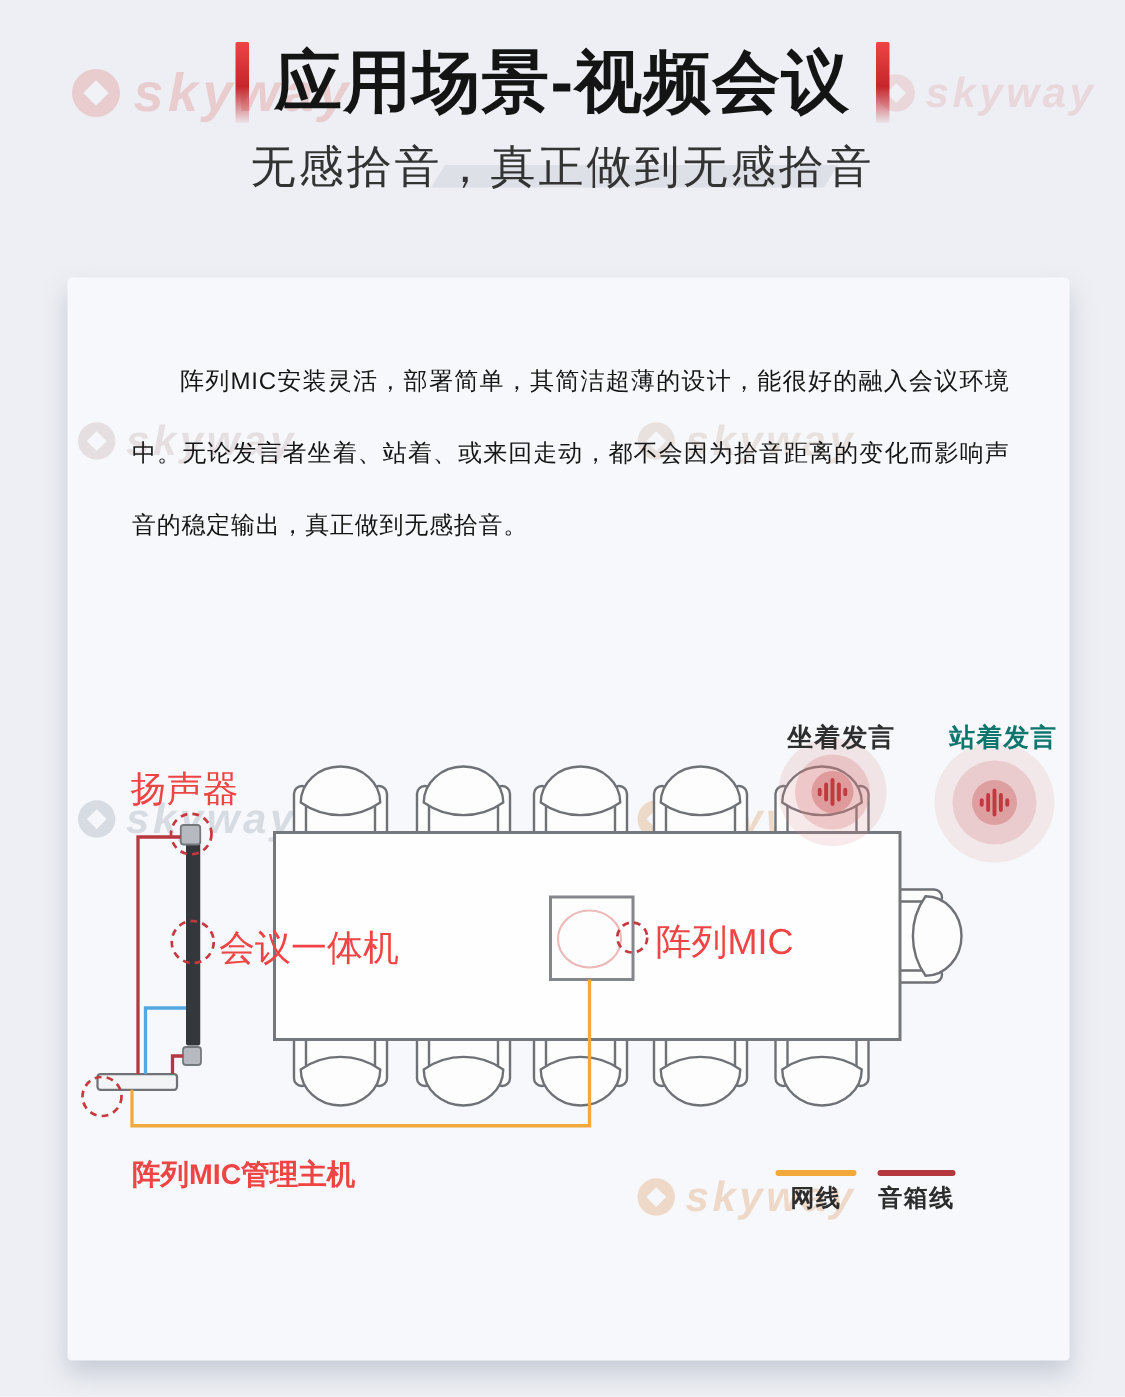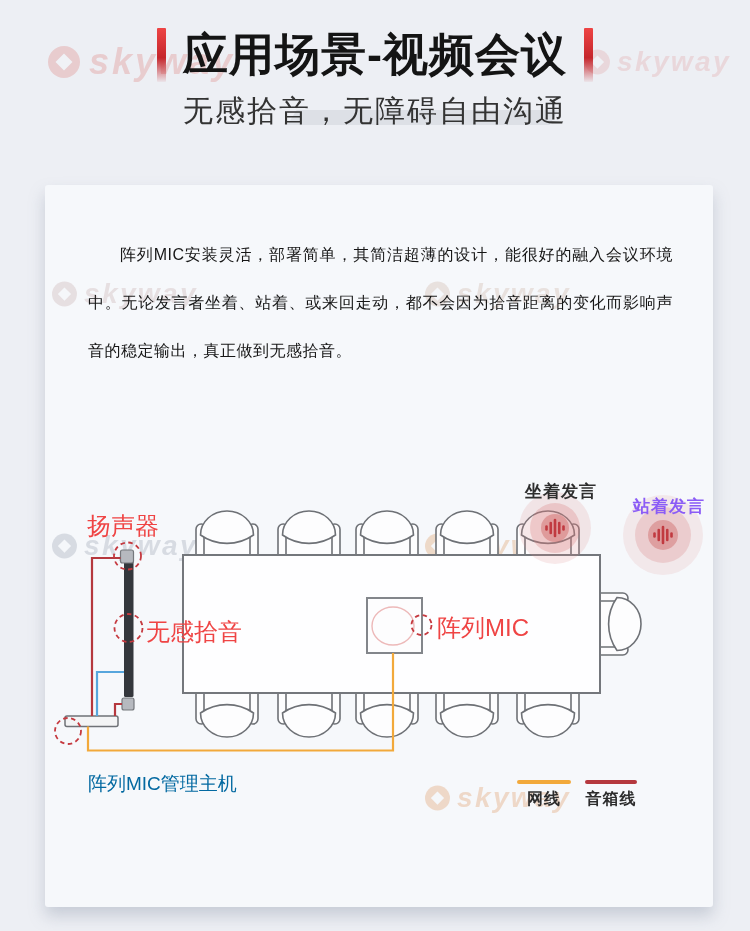--- a/index.html
+++ b/index.html
@@ -32,22 +32,22 @@
   .paragraph{position:relative;z-index:2;margin:46px 40px 0 43px;font-size:16px;line-height:48px;
     color:#161616;text-indent:2em;text-align:justify;letter-spacing:.5px;}
   
   .diagram{position:absolute;left:0;top:270px;width:668px;height:452px;z-index:2;}
   .diagram svg{position:absolute;left:0;top:0;}
   .dlabel{position:absolute;font-size:24px;color:#ef4444;white-space:nowrap;z-index:3;}
   .lbl-speaker{left:42px;top:55px;}
   .lbl-conference{left:101px;top:161px;}
   .lbl-mic{left:392px;top:157px;}
   .lbl-sitting{left:480px;top:25px;font-size:17px;font-weight:700;letter-spacing:1px;color:#2e2e2e;text-align:center;}
-  .lbl-standing{left:588px;top:25px;font-size:17px;font-weight:700;letter-spacing:1px;color:#8b5cf6;margin-top:15px;}
-  .lbl-host{left:43px;top:314px;font-size:19px;line-height:30px;color:#0369a1;}
+  .lbl-standing{left:588px;top:25px;font-size:17px;font-weight:700;letter-spacing:1px;color:#0f766e;}
+  .lbl-host{left:43px;top:314px;font-size:19px;line-height:30px;color:#ef4444;font-weight:bold;}
   .legend{position:absolute;left:472px;top:325px;display:flex;gap:14px;z-index:3;}
   .legend-item{display:flex;flex-direction:column;align-items:center;}
   .legend-bar{height:4px;border-radius:2px;margin-bottom:5px;}
   .bar-net{width:54px;background:#f2a93b;}
   .bar-usb{width:58px;background:#57a6dd;}
   .bar-spk{width:52px;background:#b5383e;}
   .legend-label{font-size:16px;font-weight:700;color:#2d2d2d;letter-spacing:1px;}
   
   .ch{fill:#fdfdfe;stroke:#6e7176;stroke-width:1.6;}
   .cable{fill:none;stroke-width:2.2;}
@@ -66,21 +66,21 @@
 </div>
 
 <div class="header">
   <div class="title-row">
     <span class="accent-bar"></span>
     <h1 class="page-title">应用场景-视频会议</h1>
     <span class="accent-bar"></span>
   </div>
   <div class="subtitle-wrap">
     <span class="subtitle-swoosh"></span>
-    <span class="page-subtitle">无感拾音，无障碍自由沟通</span>
+    <span class="page-subtitle">无感拾音，真正做到无感拾音</span>
   </div>
 </div>
 
 <div class="card">
 
   <div class="wm small" style="left:7px;top:95px;color:#c3a6a6;opacity:.3">
     <span class="wm-logo"></span>
     <span class="wm-text">skyway</span>
   </div>
   <div class="wm small" style="left:380px;top:95px;color:#c9ad9e;opacity:.3">
@@ -173,21 +173,21 @@
       <path class="cable" stroke="#b5383e" d="M75.5,103 H47 V261"></path>
       <path class="cable" stroke="#b5383e" d="M77,249 H70 V261"></path>
 
       <circle class="dash" cx="82.5" cy="101" r="13.5"></circle>
       <circle class="dash" cx="83.5" cy="173" r="14"></circle>
       <circle class="dash" cx="376.5" cy="170" r="10"></circle>
       <circle class="dash" cx="23" cy="276" r="13"></circle>
     </svg>
 
     <div class="dlabel lbl-speaker">扬声器</div>
-    <div class="dlabel lbl-conference">无感拾音</div>
+    <div class="dlabel lbl-conference">会议一体机</div>
     <div class="dlabel lbl-mic">阵列MIC</div>
     <div class="dlabel lbl-sitting">坐着发言</div>
     <div class="dlabel lbl-standing">站着发言</div>
     <div class="dlabel lbl-host">
       <div>阵列MIC管理主机</div>
     </div>
 
     <div class="legend">
       <div class="legend-item">
         <span class="legend-bar bar-net"></span>

